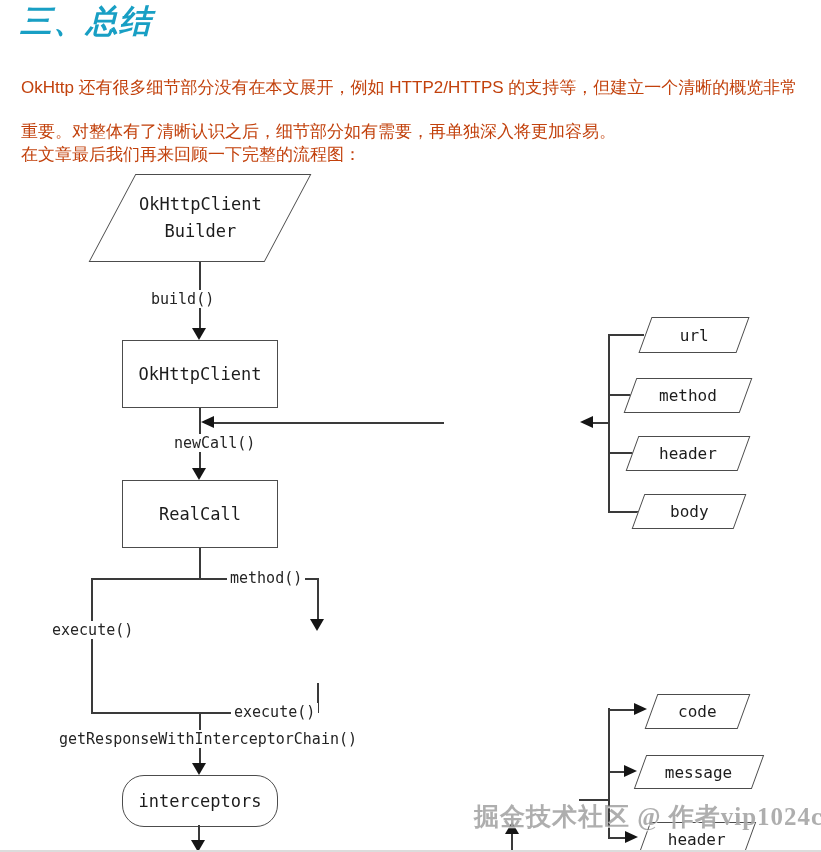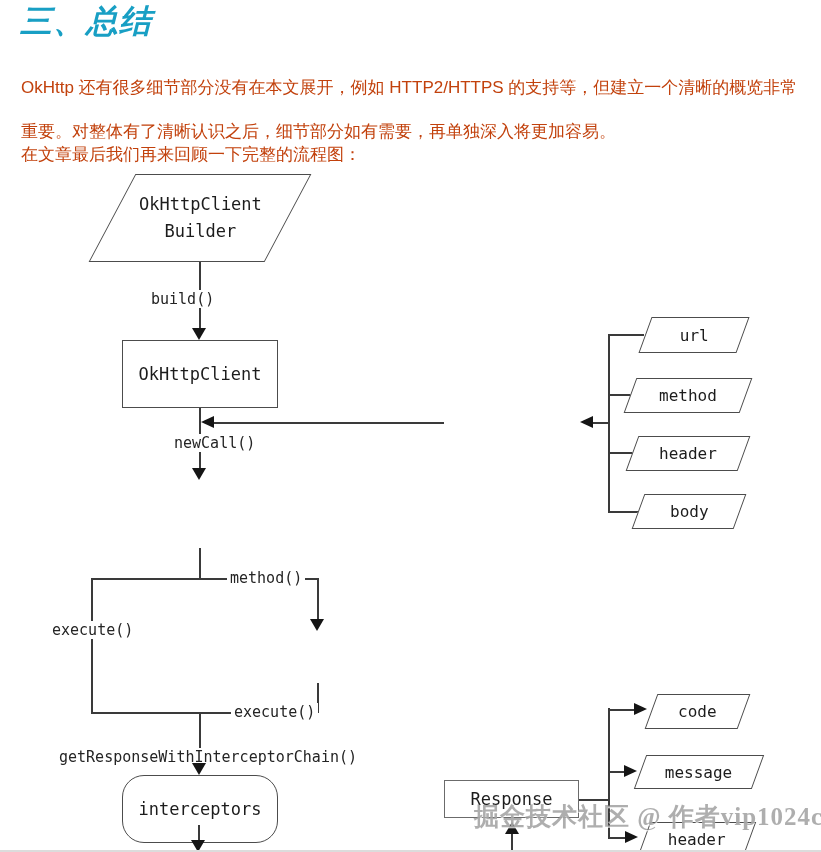--- a/index.html
+++ b/index.html
@@ -56,37 +56,38 @@
 
   <div class="nbox" style="left:122px;top:340px;width:156px;height:68px;">OkHttpClient</div>
 
   <div class="vl" style="left:199px;top:408px;height:60px;"></div>
   <div class="arr arr-d" style="left:192px;top:468px;"></div>
   <div class="elabel" style="left:159px;top:434px;margin-left:12px;">newCall()</div>
 
   <div class="hl" style="left:214px;top:422px;width:230px;"></div>
   <div class="arr arr-l" style="left:201px;top:416px;"></div>
 
+  <div class="nbox" style="left:122px;top:480px;width:156px;height:68px;">RealCall</div>
 
   <div class="vl" style="left:199px;top:548px;height:31px;"></div>
   <div class="hl" style="left:91px;top:578px;width:227px;"></div>
   <div class="vl" style="left:91px;top:578px;height:135px;"></div>
   <div class="hl" style="left:91px;top:712px;width:227px;"></div>
   <div class="elabel" style="left:227px;top:569px;">method()</div>
   <div class="elabel" style="left:49px;top:621px;">execute()</div>
 
   <div class="vl" style="left:317px;top:578px;height:42px;"></div>
   <div class="arr arr-d" style="left:310px;top:619px;"></div>
   <div class="vl" style="left:317px;top:683px;height:30px;"></div>
   <div class="elabel" style="left:231px;top:703px;">execute()</div>
 
   <div class="vl" style="left:199px;top:712px;height:52px;"></div>
-  <div class="elabel" style="left:56px;top:748px;">getResponseWithInterceptorChain()</div>
+  <div class="elabel" style="left:56px;top:730px;">getResponseWithInterceptorChain()</div>
   <div class="arr arr-d" style="left:192px;top:763px;"></div>
-  <div class="nbox" style="left:122px;top:775px;width:156px;height:68px;border-radius:22px;">interceptors</div>
+  <div class="nbox" style="left:122px;top:775px;width:156px;height:52px;border-radius:22px;">interceptors</div>
   <div class="vl" style="left:198px;top:825px;height:16px;"></div>
   <div class="arr arr-d" style="left:191px;top:840px;"></div>
 
   <div class="hl" style="left:593px;top:422px;width:16px;"></div>
   <div class="arr arr-l" style="left:580px;top:416px;"></div>
   <div class="vl" style="left:608px;top:334px;height:179px;"></div>
   <div class="hl" style="left:608px;top:334px;width:36px;"></div>
   <div class="hl" style="left:608px;top:394px;width:24px;"></div>
   <div class="hl" style="left:608px;top:452px;width:25px;"></div>
   <div class="hl" style="left:608px;top:511px;width:32px;"></div>
@@ -96,21 +97,20 @@
   <div class="pgram sk20" style="left:630px;top:378px;width:116px;height:35px;">
     <span class="un20">method</span>
   </div>
   <div class="pgram sk20" style="left:632px;top:436px;width:112px;height:35px;">
     <span class="un20">header</span>
   </div>
   <div class="pgram sk20" style="left:638px;top:494px;width:102px;height:35px;">
     <span class="un20">body</span>
   </div>
 
-  <div class="nbox" style="left:444px;top:780px;width:135px;height:38px;border-color:#6b6b6b;">Response</div>
   <div class="hl" style="left:579px;top:799px;width:30px;"></div>
   <div class="vl" style="left:608px;top:708px;height:130px;"></div>
 
   <div class="hl" style="left:608px;top:709px;width:28px;"></div>
   <div class="arr arr-r" style="left:634px;top:703px;"></div>
   <div class="pgram sk20" style="left:651px;top:694px;width:93px;height:35px;">
     <span class="un20">code</span>
   </div>
 
   <div class="hl" style="left:608px;top:771px;width:18px;"></div>

